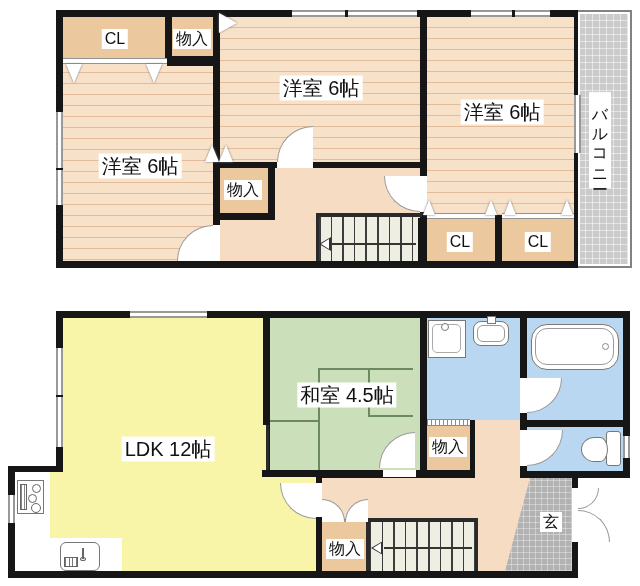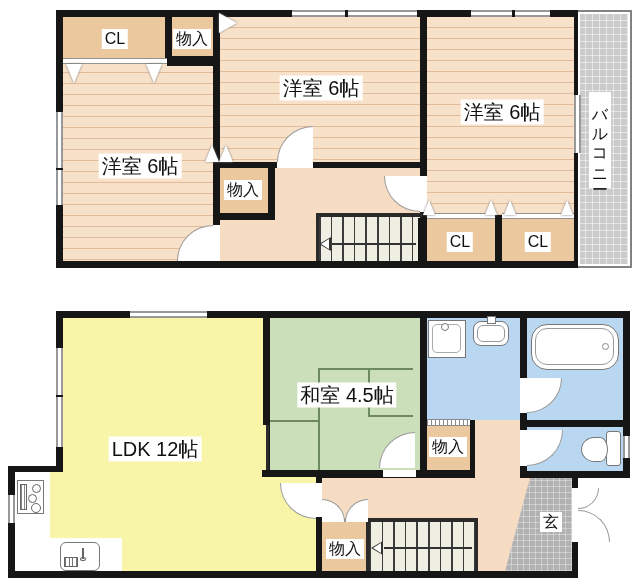--- a/index.html
+++ b/index.html
@@ -207,19 +207,19 @@
   </div>
 
   <div class="fix" style="left:531px;top:324px;width:88px;height:46px;border-radius:16px;">
     <div class="abs" style="left:3px;top:3px;width:79px;height:37px;border:1px solid #999;border-radius:12px;"></div>
     <div class="abs" style="left:70px;top:18px;width:7px;height:7px;border:1px solid #888;border-radius:50%;"></div>
   </div>
 
   <div class="fix" style="left:606px;top:431px;width:15px;height:35px;border-width:1px;border-radius:3px;"></div>
   <div class="fix" style="left:581px;top:437px;width:27px;height:25px;border-width:1px;border-radius:50% 30% 30% 50% / 50% 50% 50% 50%;"></div>
 
-  <div class="lbl" style="left:155px;top:449px;">LDK 12帖</div>
+  <div class="lbl" style="left:168px;top:449px;">LDK 12帖</div>
   <div class="lbl" style="left:347px;top:395px;text-align:right;">和室 4.5帖</div>
   <div class="lbl sm" style="left:448px;top:447px;">物入</div>
   <div class="lbl sm" style="left:345px;top:549px;">物入</div>
   <div class="lbl sm" style="left:551px;top:522px;">玄</div>
 
 </div>
 
 </body></html>

